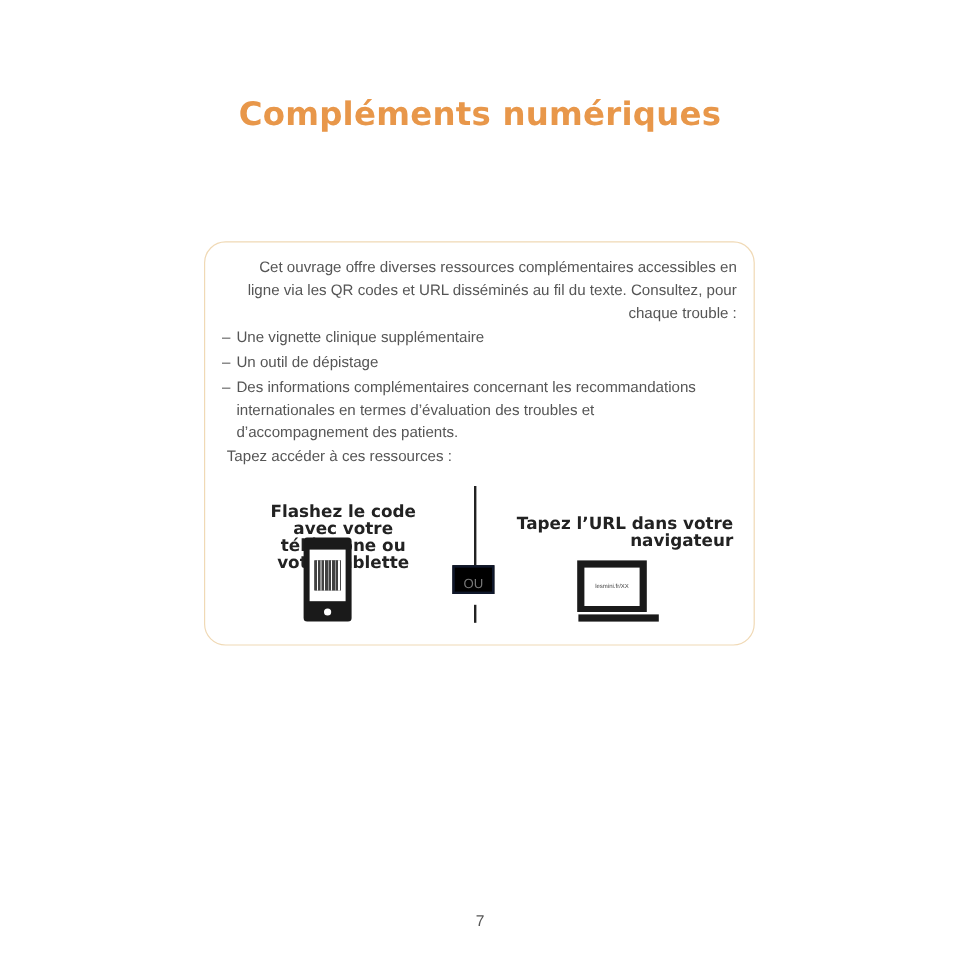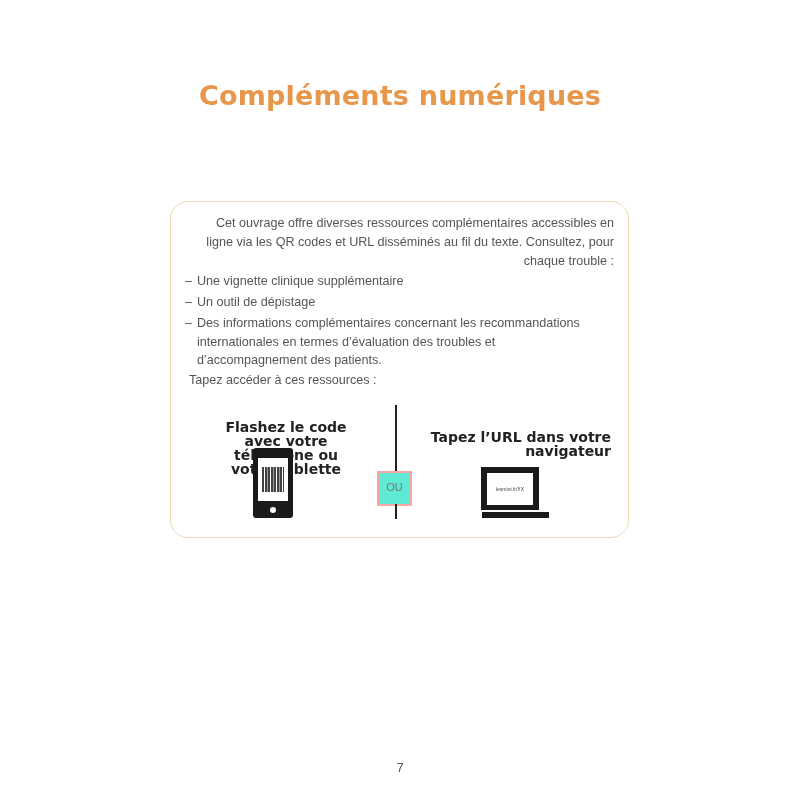--- a/index.html
+++ b/index.html
@@ -23,22 +23,22 @@
   .phone { position:absolute; left:82px; top:246px; width:40px; height:70px; background:#1a1a1a; border-radius:3px; }
   .phone .screen { position:absolute; left:5px; top:10px; width:30px; height:43px; background:#fff; }
   .phone .qr { position:absolute; left:4px; top:9px; width:22px; height:25px;
      background:
        repeating-linear-gradient(90deg,#222 0 2px,#fff 2px 3px,#222 3px 5px,#888 5px 6px),
        #222; opacity:0.85; }
   .phone .btn { position:absolute; left:17px; top:59px; width:6px; height:6px; background:#fff; border-radius:50%; }
   .vline { position:absolute; left:224px; width:2px; background:#222; }
   .vl1 { top:203px; height:66px; }
   .vl2 { top:302px; height:15px; }
-  .ou { position:absolute; left:206px; top:269px; width:35px; height:35px; border:2px solid #fca5a5; box-sizing:border-box;
-        font-size:11px; color:#777; text-align:center; line-height:29px; background:#5eead4; }
+  .ou { position:absolute; left:206px; top:269px; width:35px; height:24px; border:2px solid #0f172a; box-sizing:border-box;
+        font-size:11px; color:#777; text-align:center; line-height:29px; background:#000000; }
   .laptop { position:absolute; left:310px; top:265px; width:58px; height:43px; background:#1a1a1a; }
   .laptop .screen { position:absolute; left:6px; top:6px; width:46px; height:32px; background:#fff;
         font-size:5px; color:#444; text-align:center; line-height:32px; }
   .laptop-base { position:absolute; left:311px; top:310px; width:67px; height:6px; background:#1a1a1a; }
   .pagenum { position:absolute; top:760px; left:0; width:800px; text-align:center; font-size:13px; color:#555; }
 </style>
 </head>
 <body>
 
 <div class="title">Compléments numériques</div>

